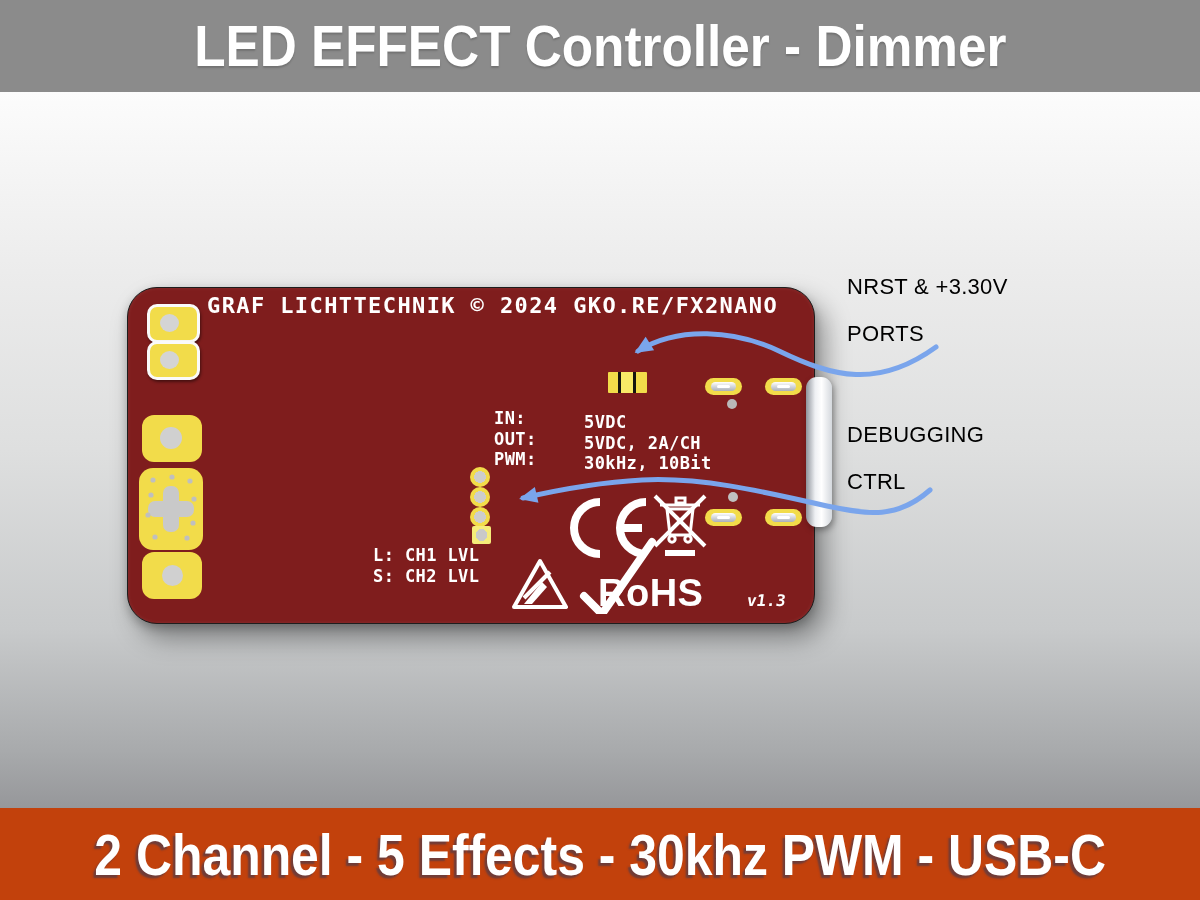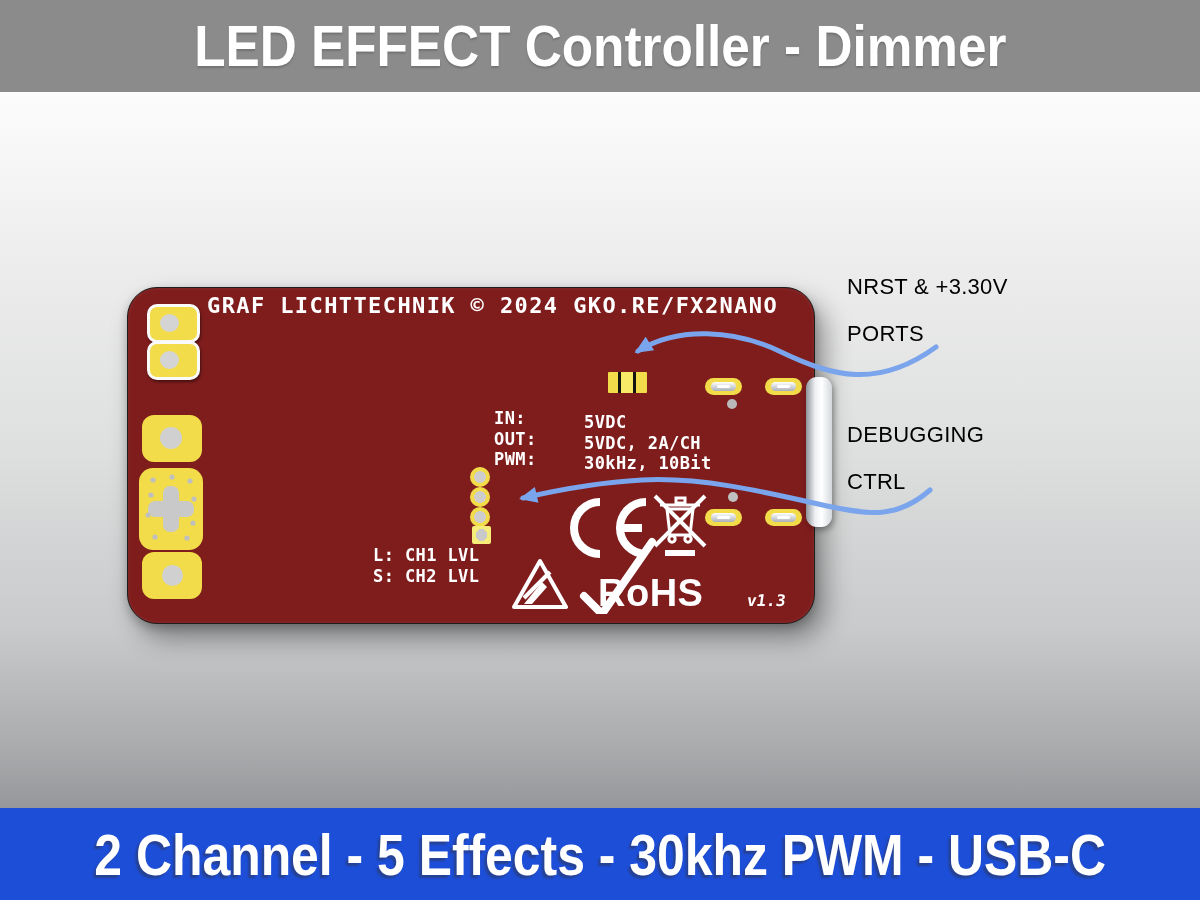--- a/index.html
+++ b/index.html
@@ -1,21 +1,21 @@
 <!DOCTYPE html>
 <html><head>
 <meta charset="utf-8">
 <style>
   html,body{margin:0;padding:0;background:#666;}
   .canvas{position:relative;width:1200px;height:900px;overflow:hidden;
     font-family:"Liberation Sans",sans-serif;background:#fff;}
   
   .banner{position:absolute;left:0;width:1200px;display:flex;align-items:center;justify-content:center;}
   .header{top:0;height:92px;background:#8b8b8b;}
-  .footer{top:808px;height:92px;background:#1d4ed8;}
+  .footer{top:808px;height:92px;background:#c2410c;}
   .banner-text{display:block;font-weight:bold;color:#ffffff;white-space:nowrap;transform-origin:50% 50%;}
   .header .banner-text{font-size:57px;transform:scaleX(.9);text-shadow:0 2px 2px rgba(0,0,0,.18);}
   .footer .banner-text{font-size:58px;transform:scaleX(.86);text-shadow:-3px 3px 2px rgba(43,56,92,.55);}
   
   .stage{position:absolute;left:0;top:92px;width:1200px;height:716px;
     background:linear-gradient(180deg,#fcfcfc 0%,#ececec 25%,#dedfdf 50%,#c8cacb 75%,#a8aaac 92%,#96979a 100%);}
   
   .pcb{position:absolute;left:127px;top:287px;width:686px;height:335px;background:#7f1d1d;
     border:1px solid #1e1e1e;border-radius:30px;
     box-shadow:10px 14px 26px rgba(0,0,0,.38),0 4px 10px rgba(0,0,0,.22),inset 0 0 4px rgba(255,255,255,.08);}

